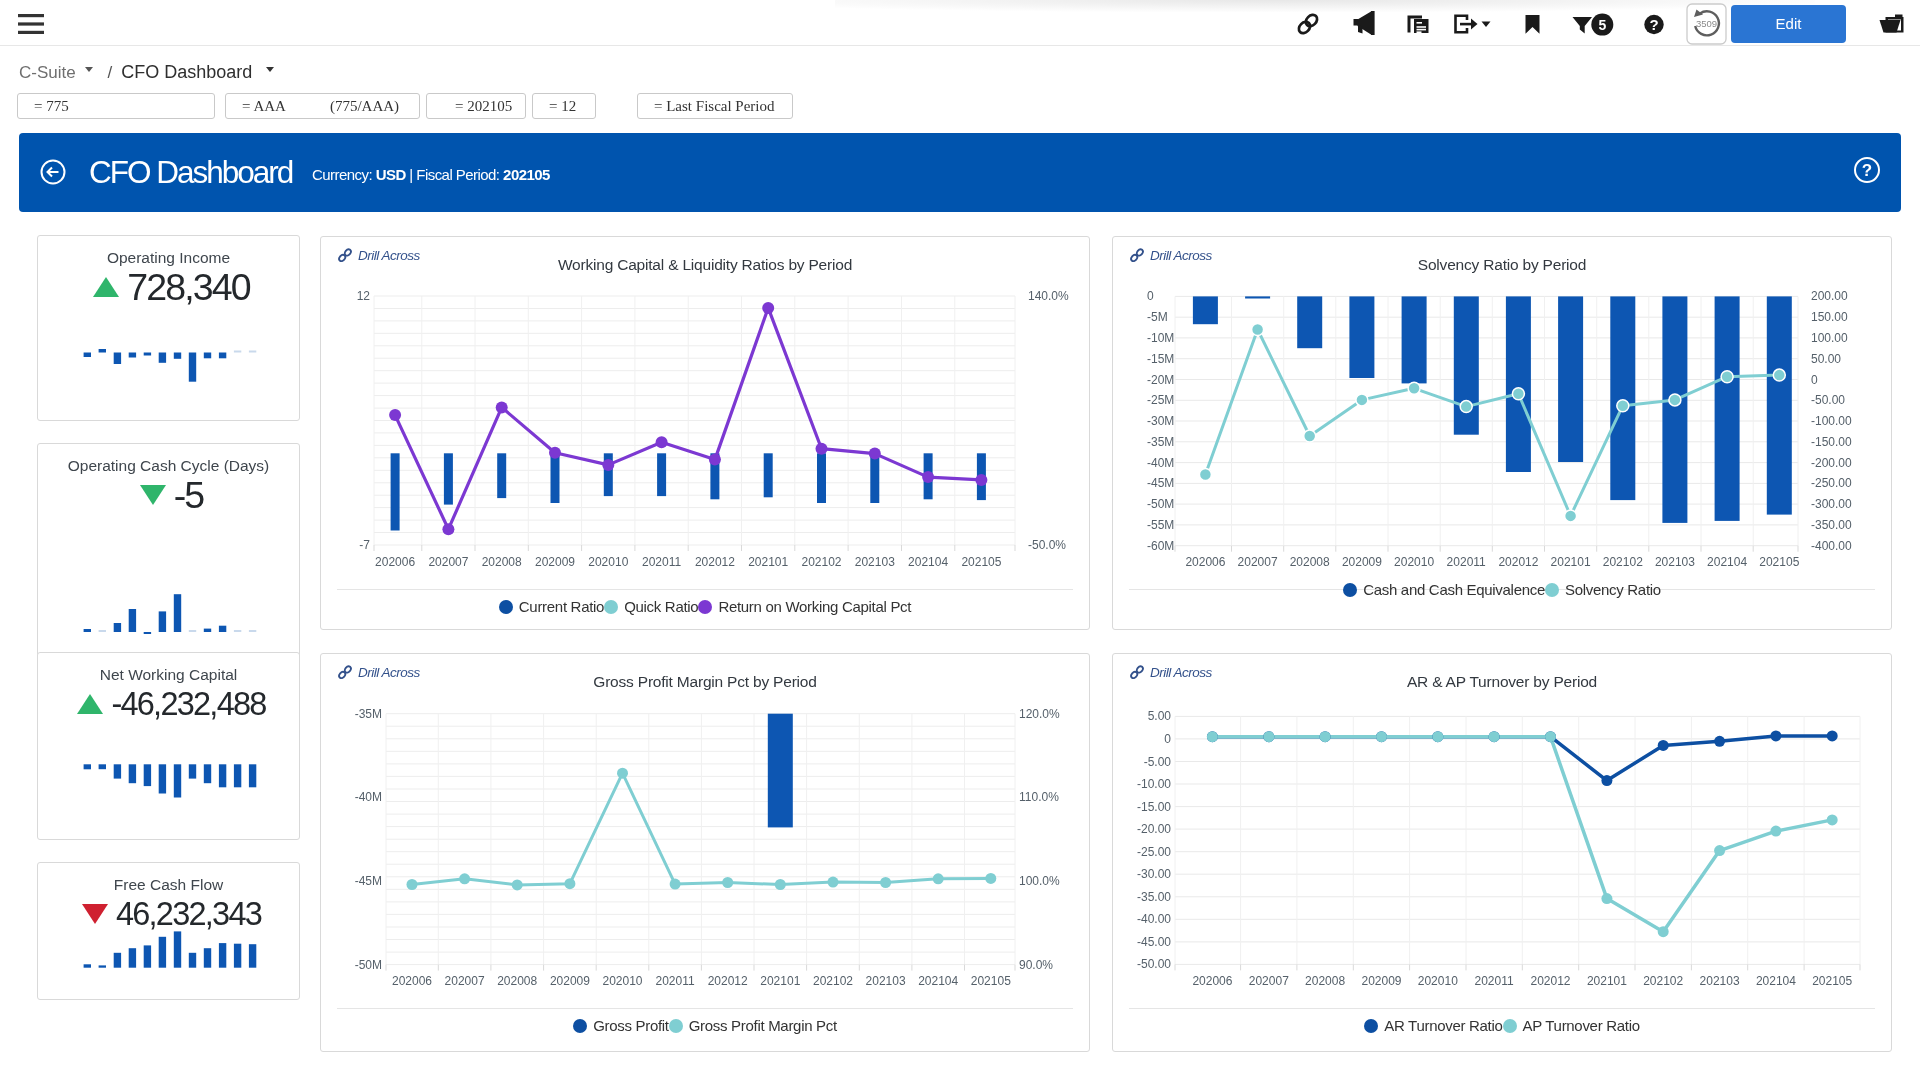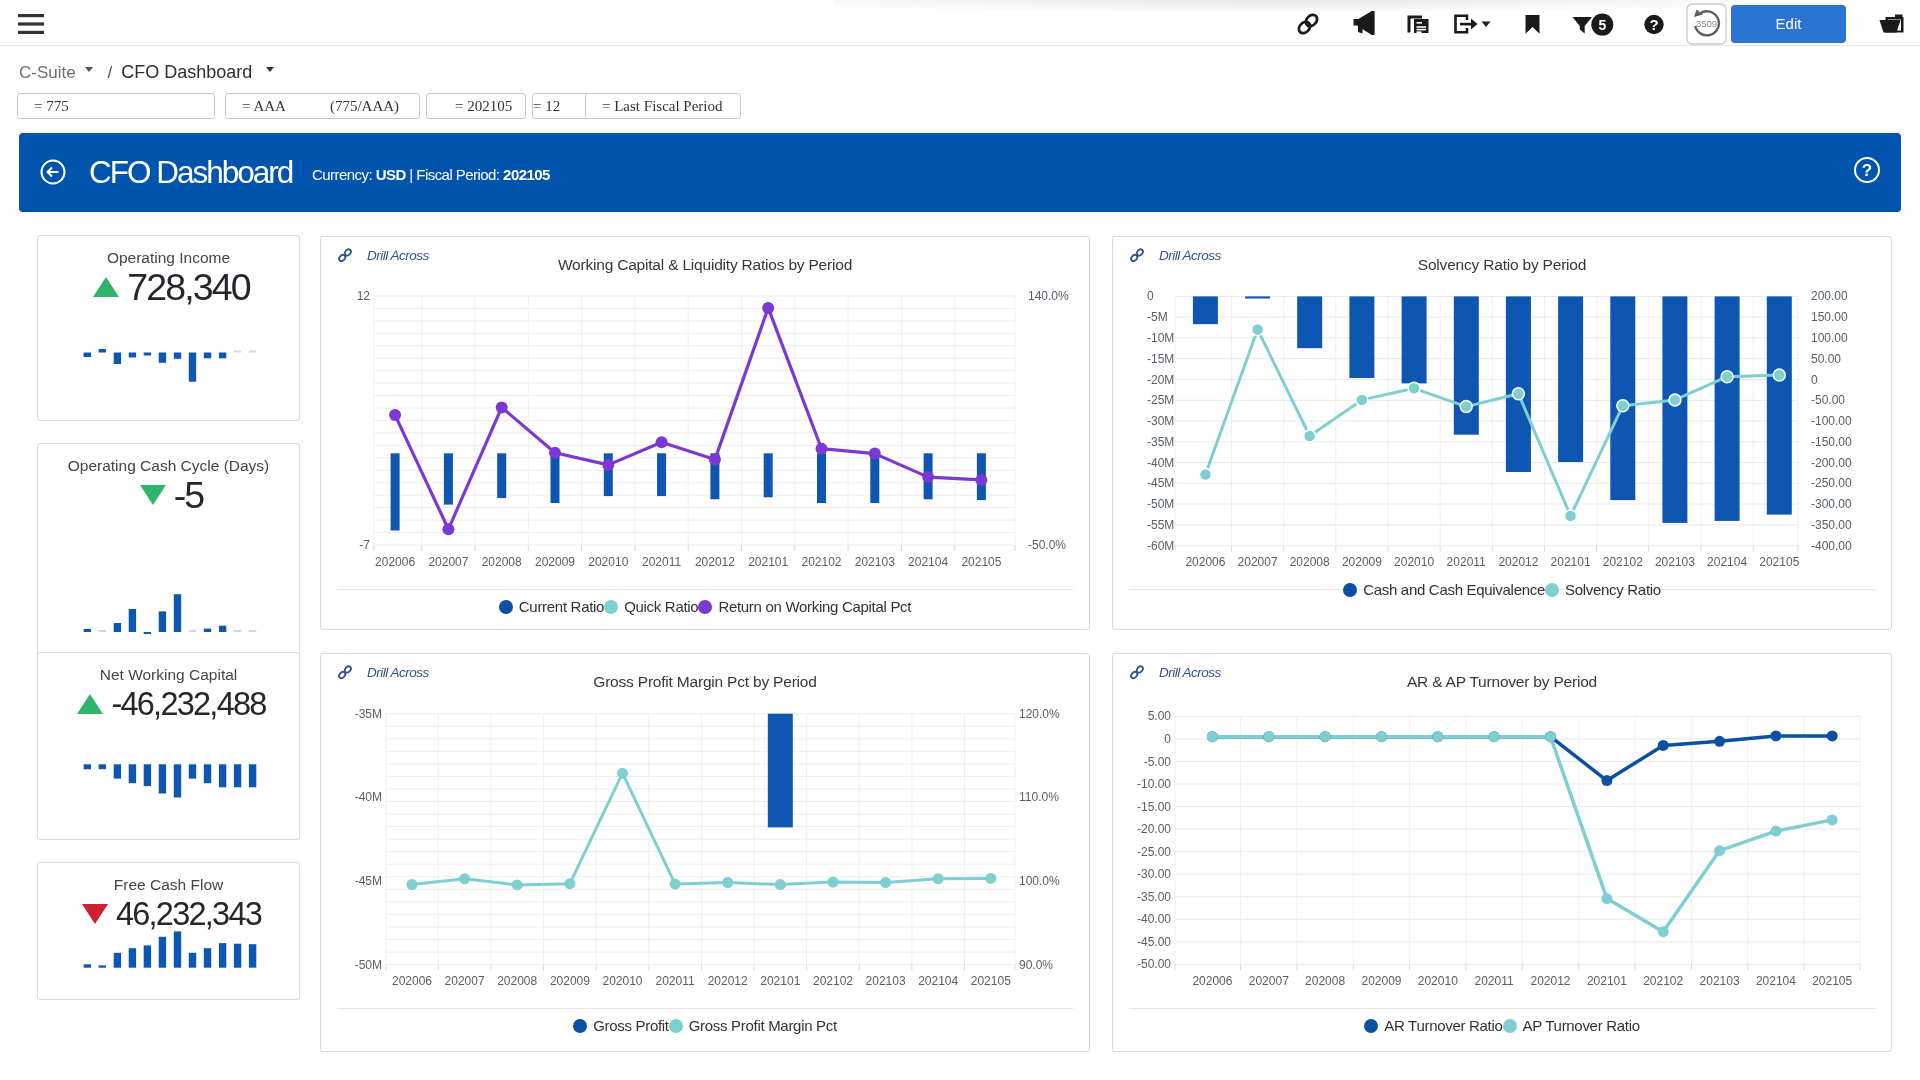--- a/index.html
+++ b/index.html
@@ -5,21 +5,21 @@
 .abs { position:absolute; }
 .topbar { position:absolute; left:0; top:0; width:1920px; height:46px; background:#fff; border-bottom:1px solid #e7e7e7; }
 .crumb { position:absolute; top:62px; left:19px; font-size:17px; color:#6f6f6f; }
 .chip { position:absolute; top:93px; height:26px; border:1px solid #c9c9c9; border-radius:3px; background:#fff; font-size:15px; color:#333; line-height:24px; white-space:nowrap; overflow:hidden;font-family:Liberation Serif, serif; }
 .banner { position:absolute; left:19px; top:133px; width:1882px; height:79px; background:#0054ae; border-radius:4px; color:#fff; }
 .card { position:absolute; background:#fff; border:1px solid #d9d9d9; border-radius:3px; }
 .ktitle { margin-top:13px; text-align:center; font-size:15.5px; color:#3f464d; }
 .kval { display:flex; align-items:center; justify-content:center; margin-top:0; color:#24282c; height:40px; padding-left:6px; }
 .tri { display:inline-block; width:0; height:0; border-style:solid; margin-right:8px; }
 .panel { position:absolute; background:#fff; border:1px solid #d9d9d9; border-radius:3px; }
-.drill { position:absolute; left:17px; top:11px; display:flex; align-items:center; gap:15px; font-size:13.5px; letter-spacing:-0.5px; font-style:italic; color:#33518b; }
+.drill { position:absolute; left:17px; top:11px; display:flex; align-items:center; gap:6px; font-size:13.5px; letter-spacing:-0.5px; font-style:italic; color:#33518b; }
 .ptitle { position:absolute; top:19px; width:100%; text-align:center; font-size:15.5px; letter-spacing:-0.2px; color:#333940; }
 .sep { position:absolute; left:16px; right:16px; border-top:1px solid #e5e5e5; }
 .legend { position:absolute; width:100%; display:flex; justify-content:center; font-size:15px; letter-spacing:-0.3px; color:#333; align-items:center; }
 .litem { display:flex; align-items:center; gap:6px; }
 .ldot { width:14px; height:14px; border-radius:50%; display:inline-block; flex:none; }
 </style></head><body>
 <div class="topbar"></div>
 <div class="abs" style="left:835px;top:0;width:980px;height:12px;background:radial-gradient(72% 130% at 45% 0%, rgba(70,70,70,0.13), rgba(70,70,70,0) 82%);"></div>
 <svg width="48" height="48" viewBox="0 0 48 48" style="position:absolute;left:16px;top:10px">
     <g fill="#333">
@@ -72,22 +72,22 @@
       <rect x="605.5" y="17" width="18" height="15.5"></rect>
       <rect x="608" y="19.5" width="13" height="11" fill="#fff"></rect>
       <path d="M599.5,20 L620.5,20 L616.5,32.5 L603.5,32.5 Z"></path>
     </g>
   </svg>
 <div class="abs" style="left:1731px;top:5px;width:115px;height:38px;background:#2a75d3;border-radius:4px;color:#fff;font-size:15px;text-align:center;line-height:38px">Edit</div>
 <div class="crumb">C-Suite <span style="display:inline-block;width:0;height:0;border:4.5px solid transparent;border-top:5.5px solid #555;margin:0 0 2px 5px"></span><span style="margin:0 9px 0 14px;color:#555">/</span><span style="color:#2f2f2f;font-size:18px">CFO Dashboard</span> <span style="display:inline-block;width:0;height:0;border:4.5px solid transparent;border-top:5.5px solid #333;margin:0 0 2px 9px"></span></div>
 <div class="chip" style="left:17px;width:198px"><span style="margin-left:16px">= 775</span></div>
 <div class="chip" style="left:225px;width:195px"><span style="margin-left:16px">= AAA</span><span style="margin-left:44px">(775/AAA)</span></div>
 <div class="chip" style="left:426px;width:100px"><span style="margin-left:28px">= 202105</span></div>
-<div class="chip" style="left:532px;width:64px"><span style="margin-left:0">= 12</span></div>
-<div class="chip" style="left:585px;width:156px"><span style="margin-left:16px">= Last Fiscal Period</span></div>
+<div class="chip" style="left:532px;width:64px"><span style="margin-left:16px">= 12</span></div>
+<div class="chip" style="left:637px;width:156px"><span style="margin-left:16px">= Last Fiscal Period</span></div>
 <div class="banner">
     <svg width="28" height="28" viewBox="0 0 28 28" style="position:absolute;left:20px;top:25px">
       <circle cx="14" cy="14" r="11.5" fill="none" stroke="#fff" stroke-width="2"></circle>
       <line x1="9" y1="14" x2="19.5" y2="14" stroke="#fff" stroke-width="2"></line>
       <path d="M13,9.5 L8.5,14 L13,18.5" fill="none" stroke="#fff" stroke-width="2"></path>
     </svg>
     <div class="abs" style="left:70px;top:21px;font-size:31.5px;letter-spacing:-2px">CFO Dashboard</div>
     <div class="abs" style="left:293px;top:33px;font-size:15px;letter-spacing:-0.55px">Currency: <b>USD</b> | Fiscal Period: <b>202105</b></div>
     <svg width="30" height="30" viewBox="0 0 30 30" style="position:absolute;left:1833px;top:22px">
       <circle cx="15" cy="15" r="12" fill="none" stroke="#fff" stroke-width="2"></circle>

